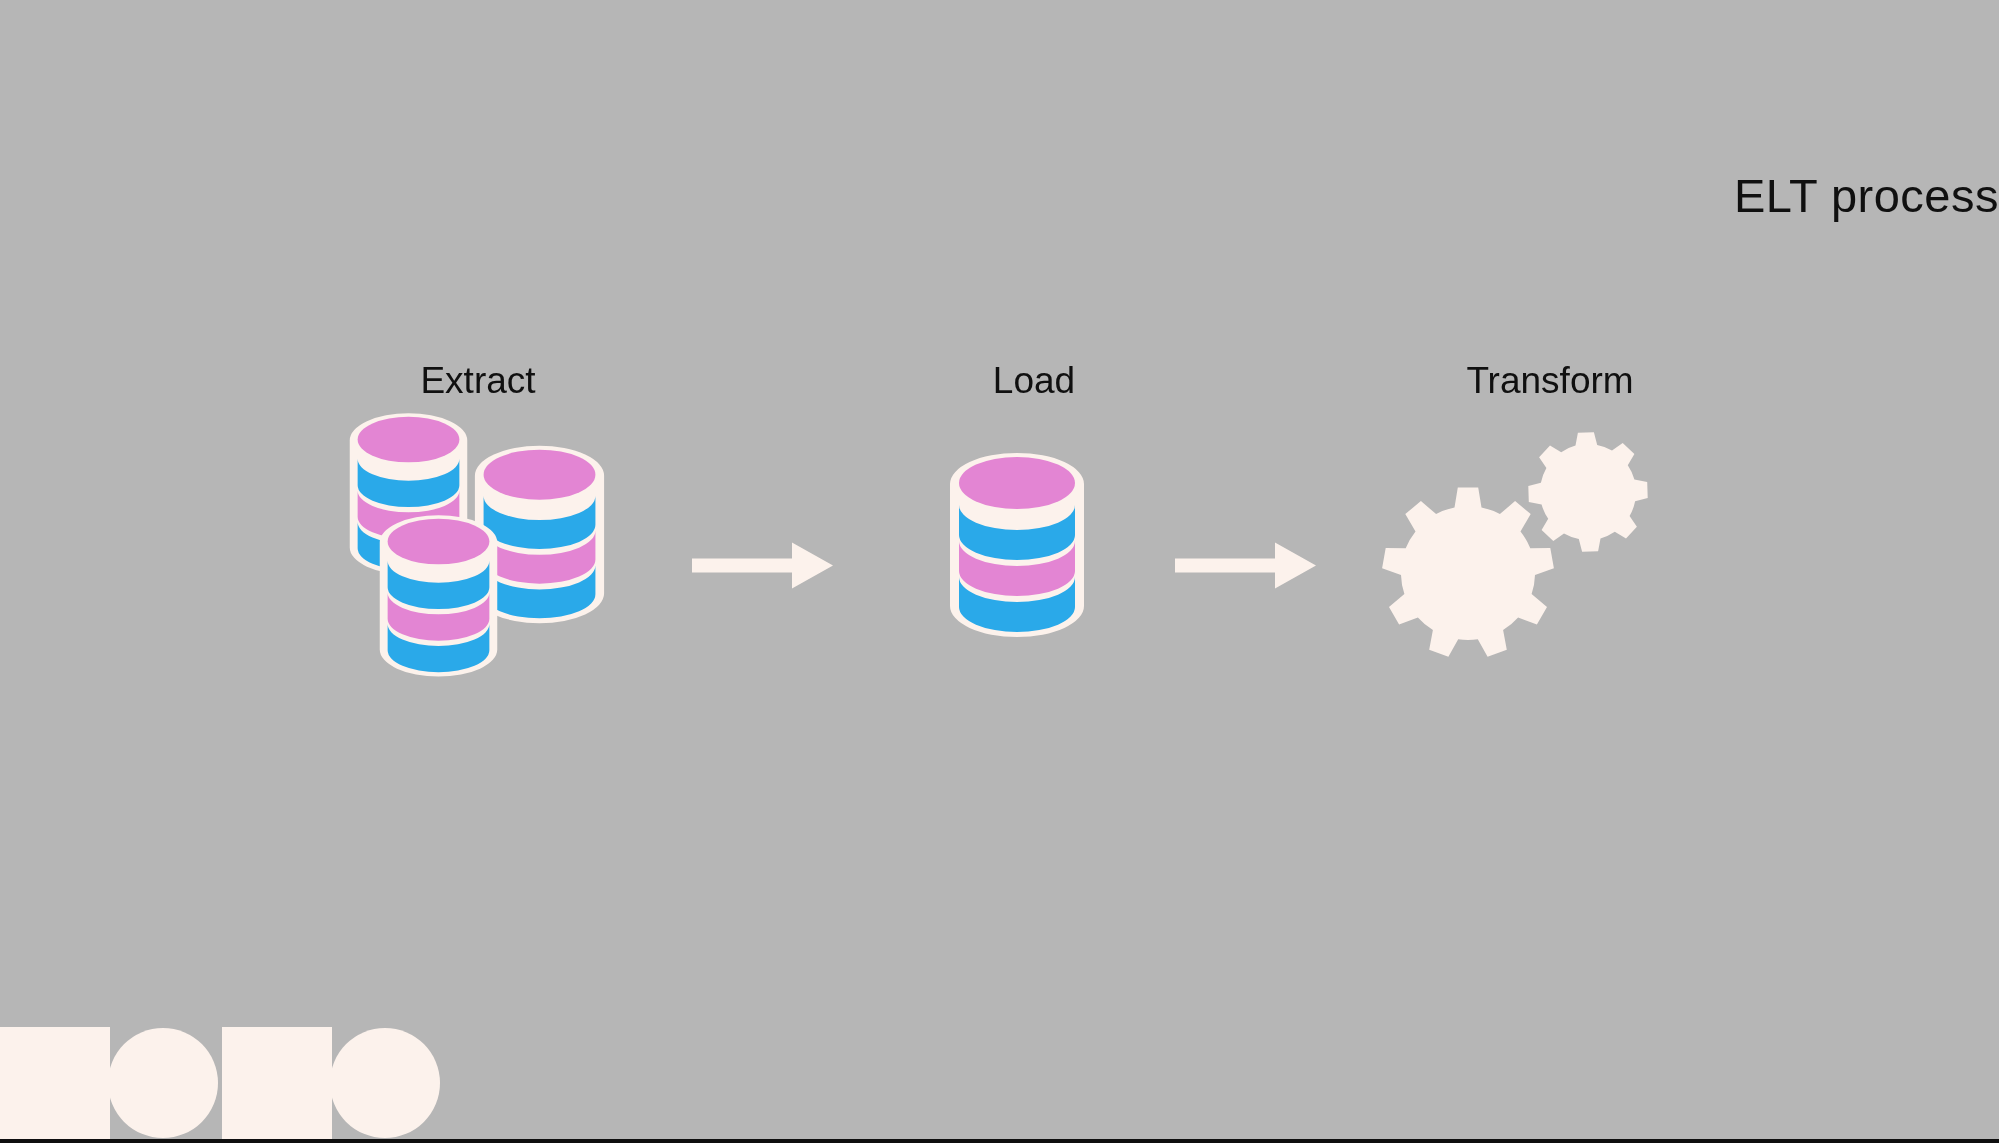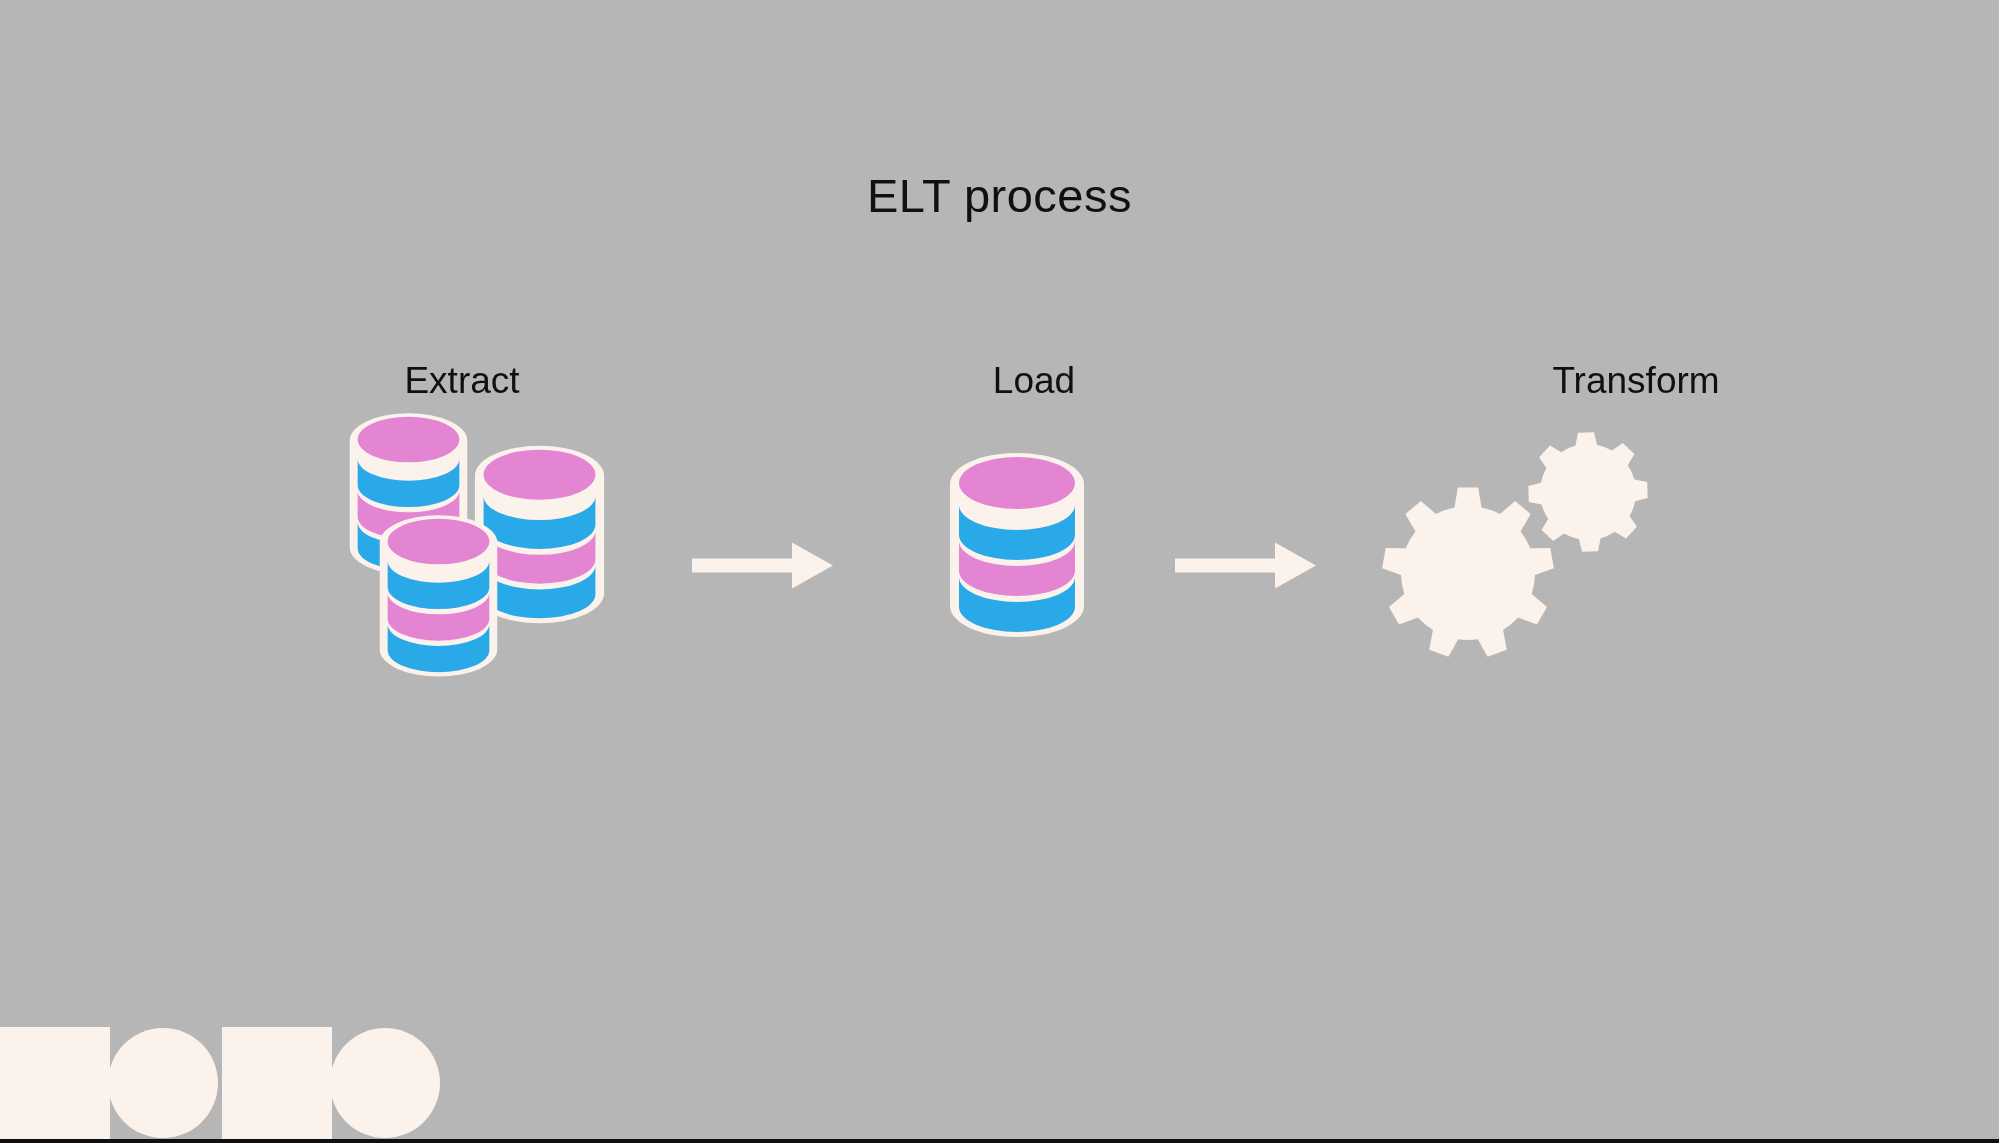--- a/index.html
+++ b/index.html
@@ -5,32 +5,32 @@
   html,body{margin:0;padding:0;}
   .canvas{
     position:relative;
     width:1999px;height:1143px;
     background:var(--bg,#b6b6b6);
     overflow:hidden;
     font-family:"Liberation Sans",sans-serif;
   }
   .title{
     position:absolute;top:168px;left:0;width:100%;
-    margin:0;text-align:center;
+    margin:0;text-align:right;
     font-size:47px;font-weight:500;letter-spacing:.5px;
     color:var(--ink,#101010);
   }
   .stage-label{
     position:absolute;top:360px;transform:translateX(-50%);
     font-size:37px;font-weight:400;white-space:nowrap;
     color:var(--ink,#101010);
   }
-  .stage-label.extract{left:462px;}
+  .stage-label.extract{left:478px;}
   .stage-label.load{left:1034px;}
-  .stage-label.transform{left:1636px;}
+  .stage-label.transform{left:1550px;}
 
   .db{position:absolute;overflow:visible;}
   .db-outline{fill:var(--cream,#fcf2ec);}
   .db-top{fill:var(--pink,#e385d3);}
   .band-pink{fill:var(--pink,#e385d3);}
   .band-blue{fill:var(--blue,#2aa9e9);}
 
   .db-back-left{left:347px;top:408px;width:123px;height:171px;}
   .db-right{left:472px;top:440px;width:135px;height:188px;}
   .db-front{left:377px;top:510px;width:123px;height:171px;}

